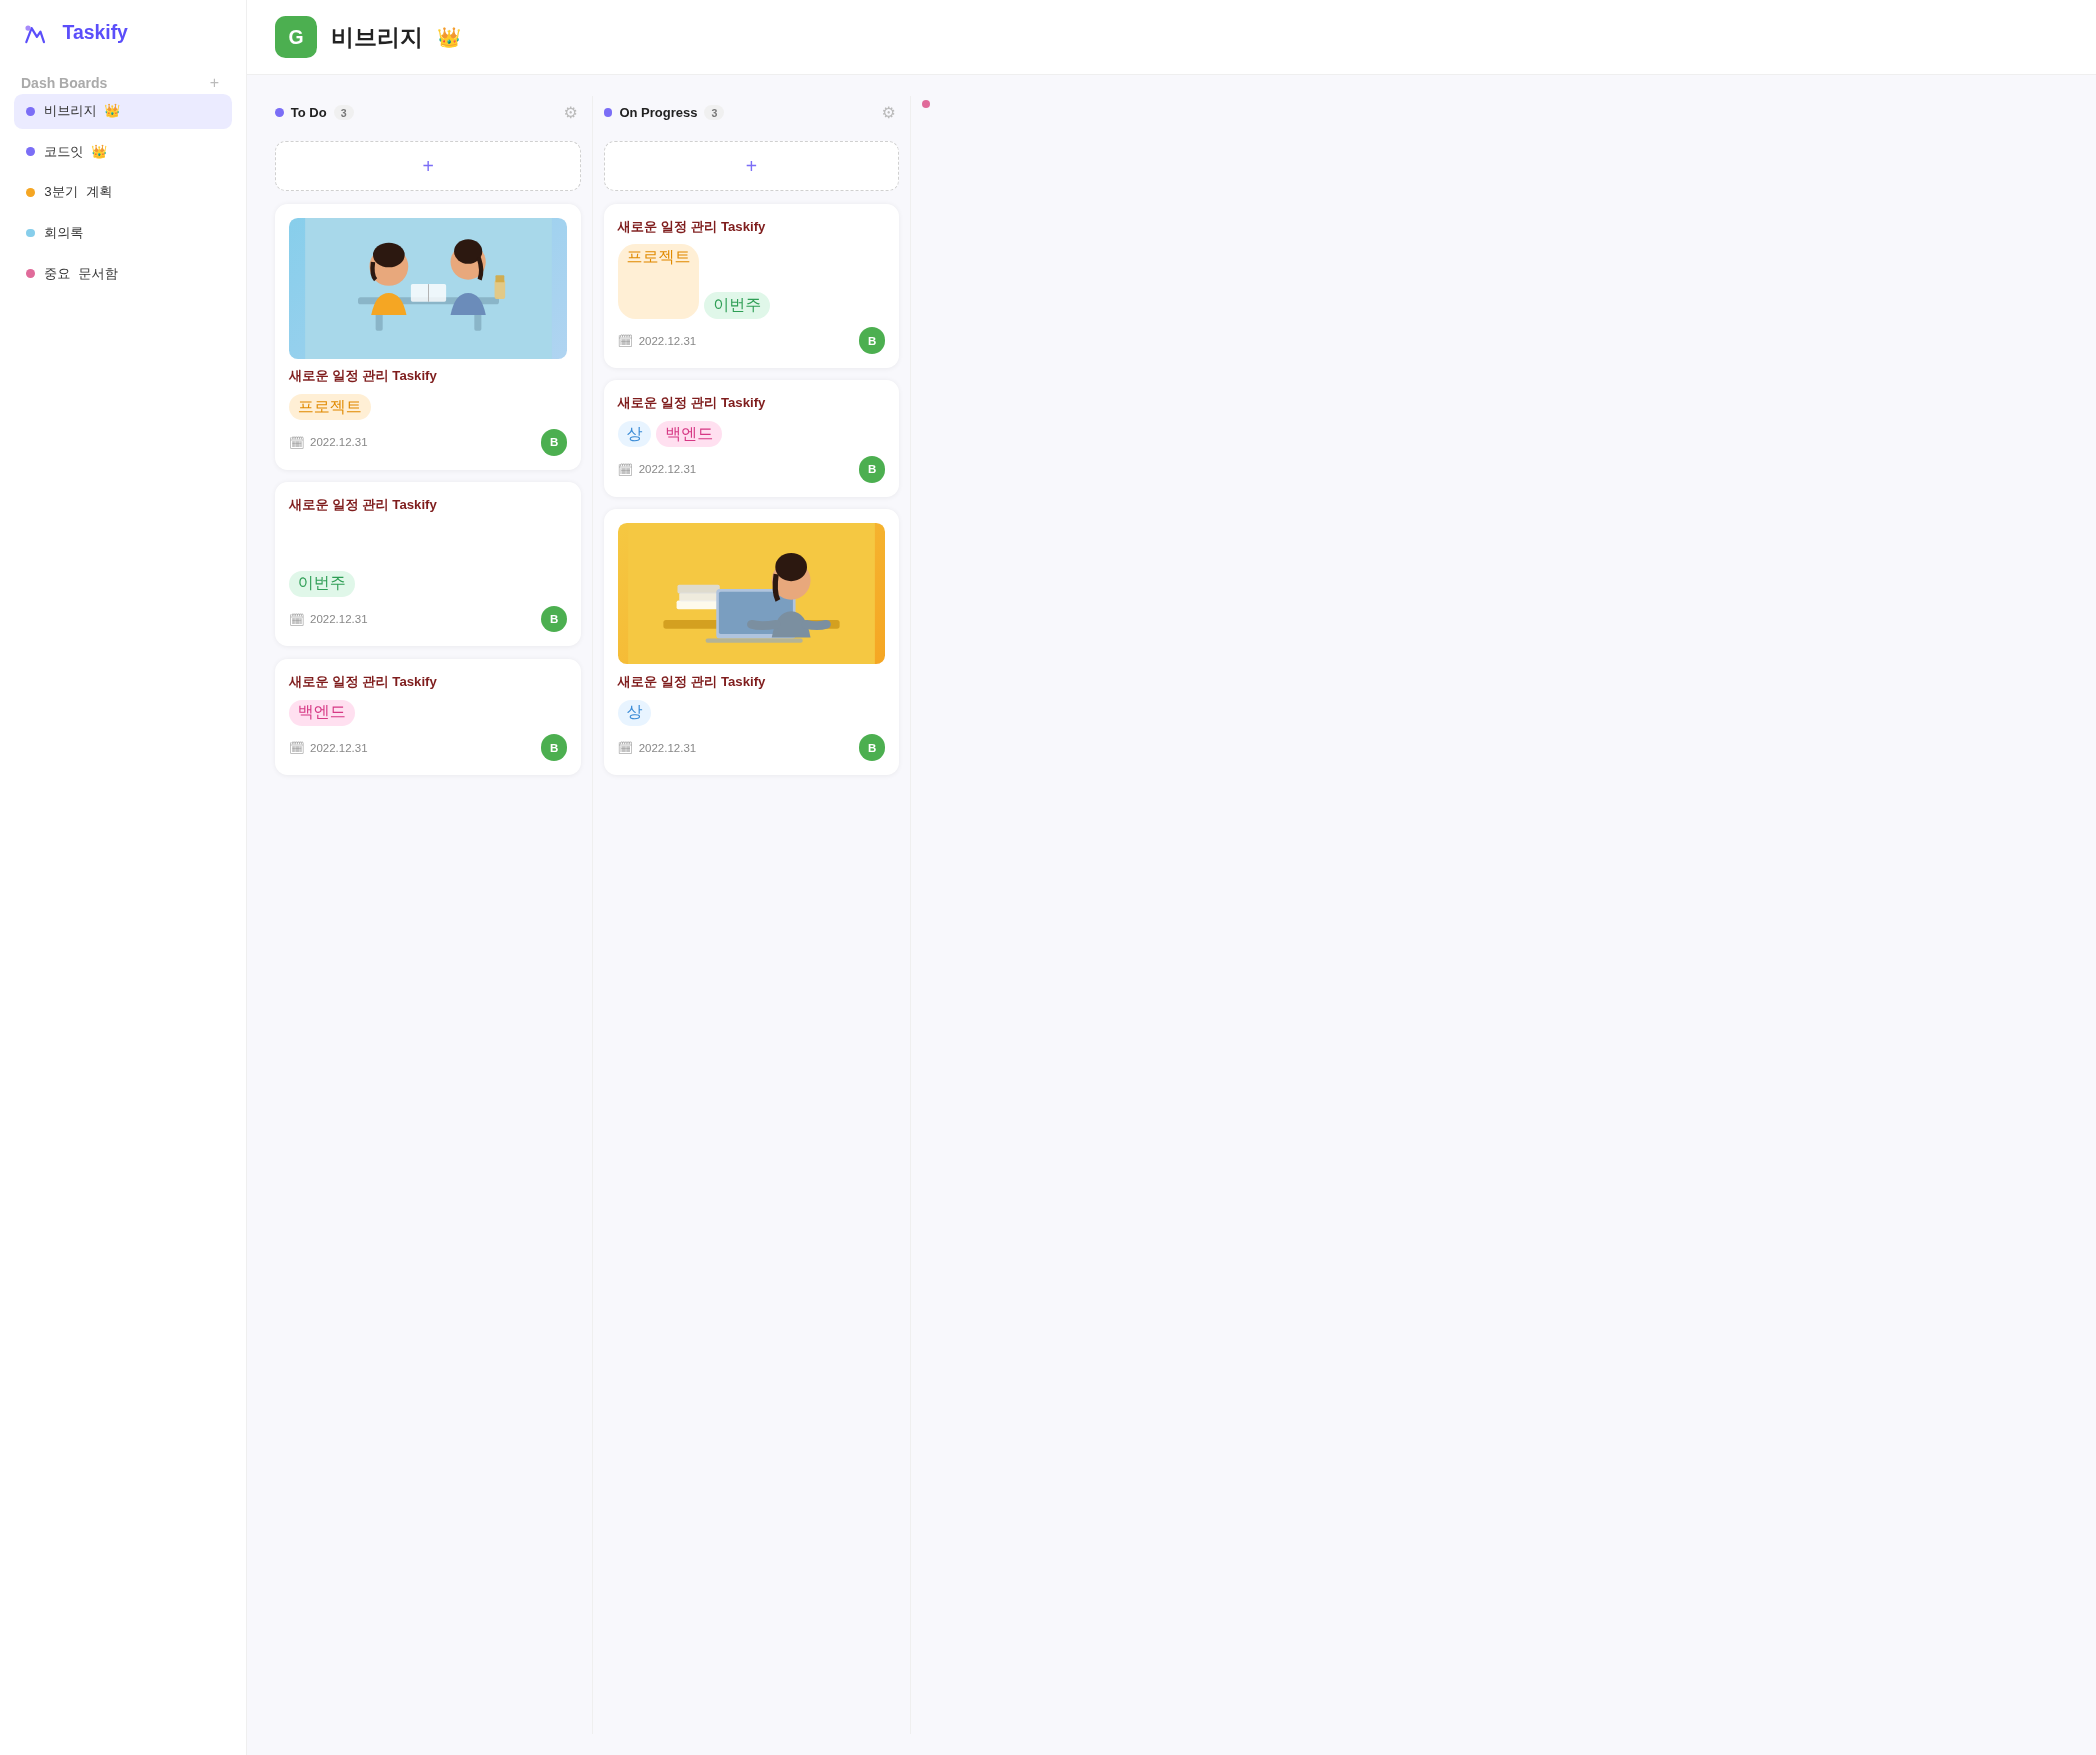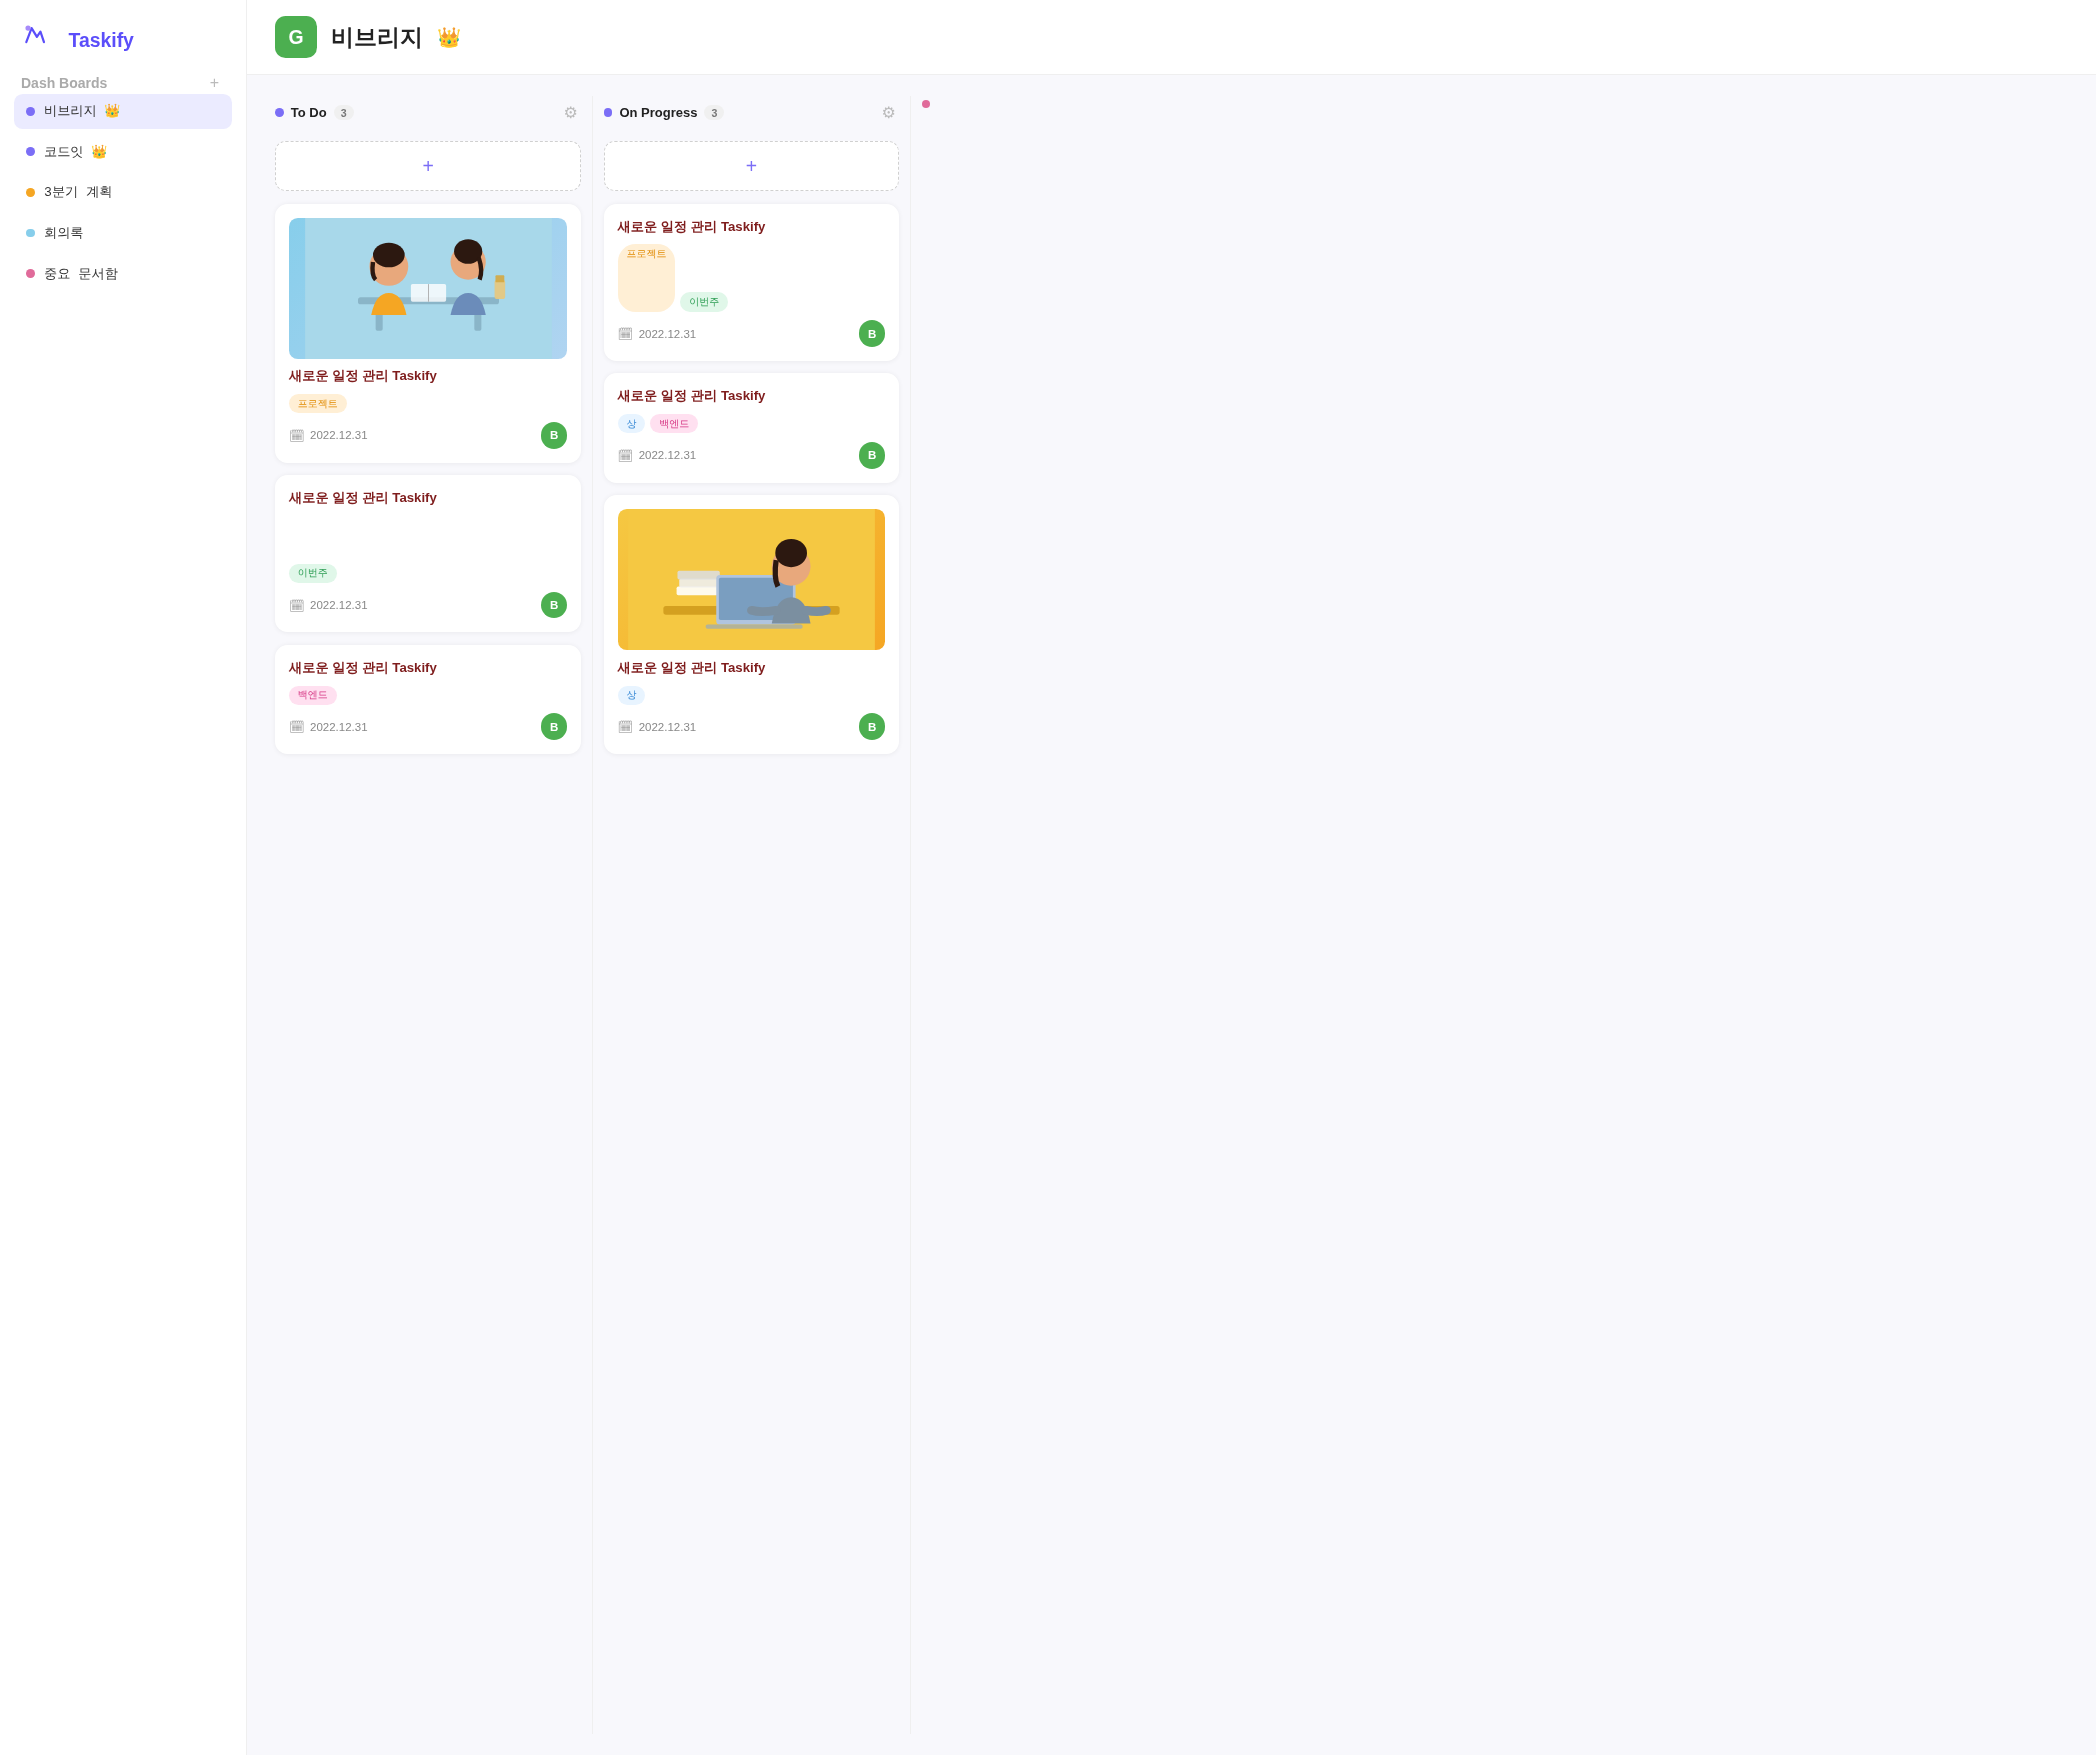--- a/index.html
+++ b/index.html
@@ -17,22 +17,22 @@
       min-width: 247px;
       background: #fff;
       border-right: 0.9px solid #efefef;
       padding: 21px 14px;
       display: flex;
       flex-direction: column;
       gap: 21px;
     }
     .logo-area {
       display: flex;
-      align-items: flex-end;
-      gap: 21px;
+      align-items: flex-start;
+      gap: 15px;
       padding: 0 7px;
     }
     .logo-icon {
       color: #5b4efa;
       font-size: 23px;
       line-height: 1;
     }
     .logo-text {
       font-size: 19.4px;
       font-weight: 700;
@@ -216,21 +216,21 @@
       font-size: 13.2px;
       font-weight: 600;
       color: #7f1d1d;
     }
     .card-tags {
       display: flex;
       gap: 5.3px;
       flex-wrap: wrap;
     }
     .tag {
-      font-size: 10px;
+      font-size: 16px;
       font-weight: 500;
       padding: 2.6px 8.8px;
       border-radius: 17.6px;
     }
     .tag-project { background: #ffefd5; color: #e08a00; }
     .tag-thisweek { background: #e0f7e9; color: #2e9e55; margin-top: 48px; }
     .tag-backend { background: #ffe0f0; color: #d63884; }
     .tag-high { background: #e8f4ff; color: #3a8bd6; }
     .card-footer {
       display: flex;

